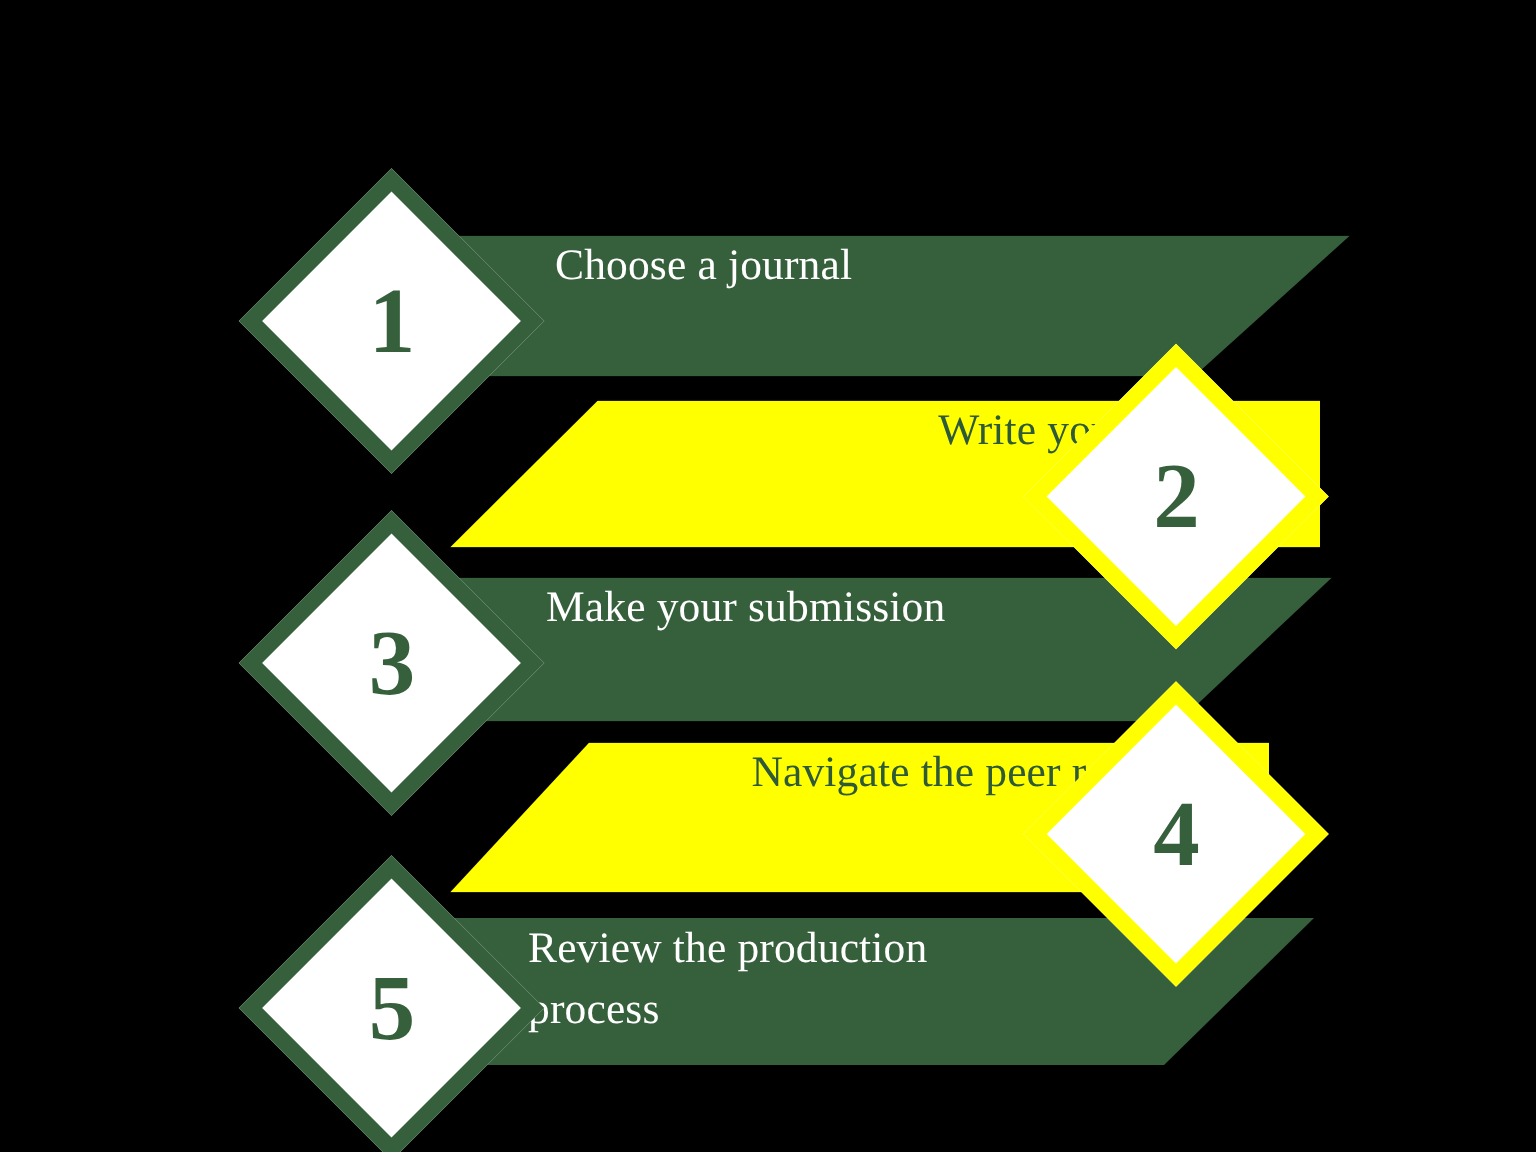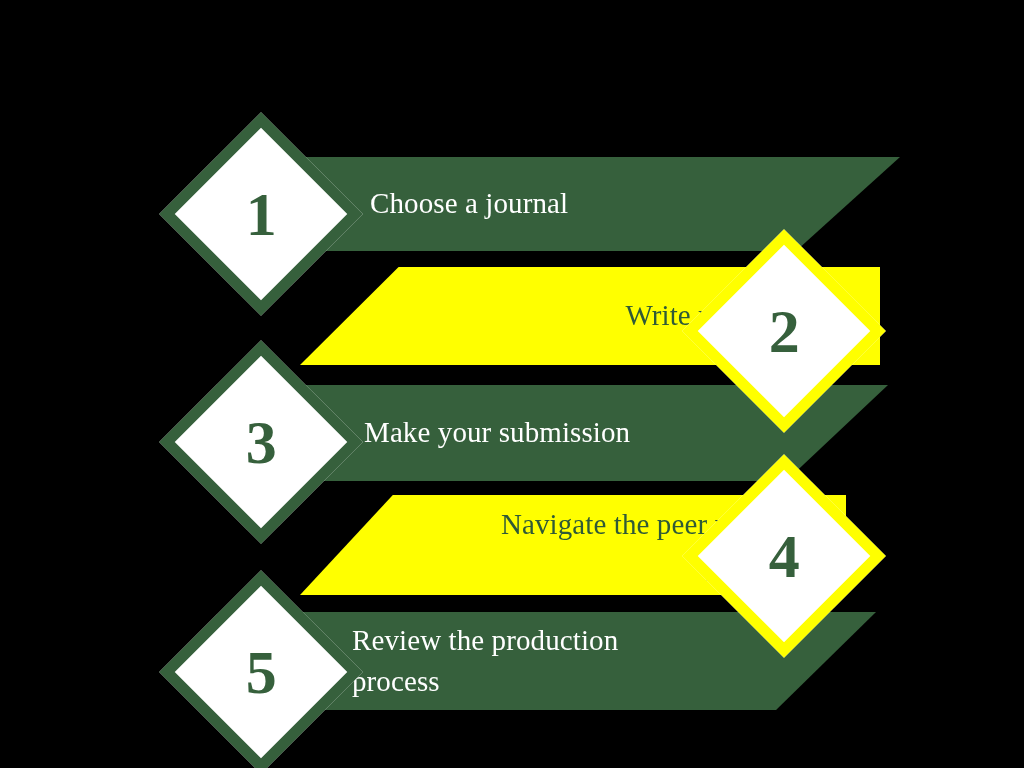--- a/index.html
+++ b/index.html
@@ -18,21 +18,20 @@
     position: relative;
     width: 1024px;
     height: 768px;
     background: #000000;
   }
 
   
   .band {
     position: absolute;
     display: flex;
-    align-items: center;
   }
 
   .band .band-shape {
     position: absolute;
     inset: 0;
   }
 
   .band.green .band-shape { background: #36603C; }
   .band.yellow .band-shape { background: #FFFF00; }
 

